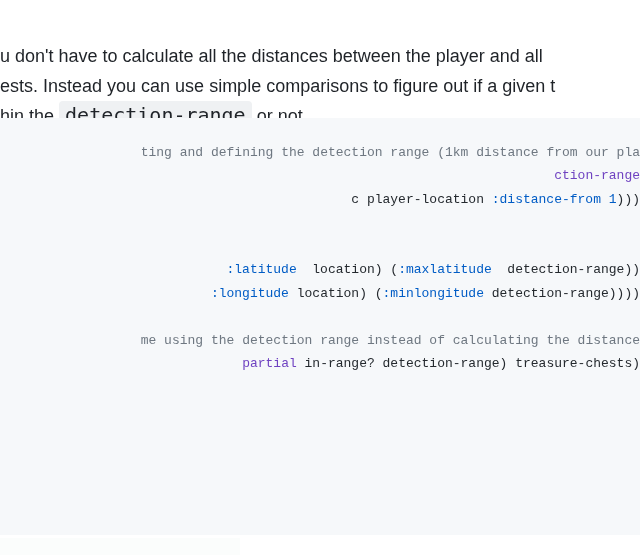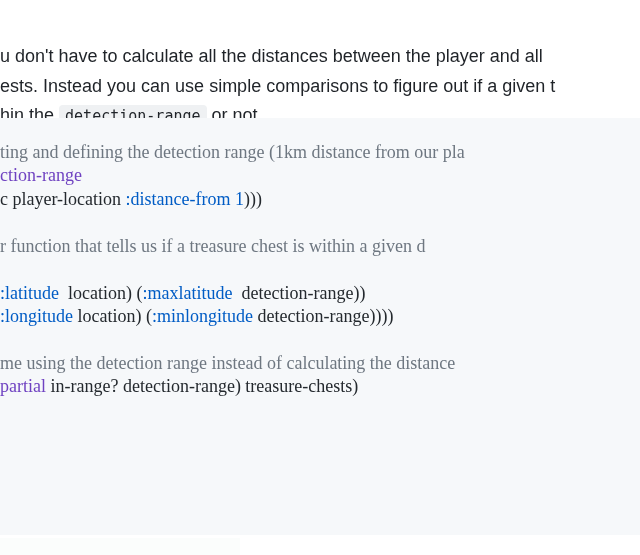--- a/index.html
+++ b/index.html
@@ -20,34 +20,34 @@
   }
   .paragraph{
     position:absolute;top:14px;left:0;width:100%;
     font-size:18px;line-height:29.5px;color:var(--text-fg);
     white-space:nowrap;
     margin-top:28px;
   }
   .paragraph-line{height:29.5px;}
   .inline-code{
     font-family:"DejaVu Sans Mono","Liberation Mono",monospace;
-    font-size:15px;
+    font-size:20px;
     background:var(--inline-bg);
     padding:2px 6px;border-radius:4px;
     color:var(--text-fg);
   }
   .code-block{
     position:absolute;top:118px;left:0;width:100%;height:417px;
     background:var(--code-bg);
     padding:23px 0 0 0;overflow:hidden;
   }
   .code-line{
-    font-family:Liberation Serif, serif;
-    font-size:18px;line-height:23.45px;height:23.45px;
-    white-space:pre;color:var(--code-fg);
+    font-family:Liberation Mono, monospace;
+    font-size:13px;line-height:23.45px;height:23.45px;
+    white-space:pre;color:var(--code-fg);text-align:right;
   }
   .cm{color:var(--cm);}
   .en{color:var(--en);}
   .kw{color:var(--kw);}
   .pl{color:var(--code-fg);}
   .next-block-edge{
     position:absolute;top:538px;left:0;width:240px;height:17px;
     background:#fbfdfc;
   }
 </style>
@@ -58,21 +58,20 @@
     <div class="paragraph-line"><span class="paragraph-text">u don't have to calculate all the distances between the player and all</span></div>
     <div class="paragraph-line"><span class="paragraph-text">ests. Instead you can use simple comparisons to figure out if a given t</span></div>
     <div class="paragraph-line"><span class="paragraph-text">hin the </span><span class="inline-code">detection-range</span><span class="paragraph-text"> or not.</span></div>
   </div>
 
 <div class="code-block">
     <div class="code-line"><span class="cm">ting and defining the detection range (1km distance from our pla</span></div>
     <div class="code-line"><span class="en">ction-range</span></div>
     <div class="code-line"><span class="pl">c player-location </span><span class="kw">:distance-from</span><span class="pl"> </span><span class="kw">1</span><span class="pl">)))</span></div>
     <div class="code-line">&nbsp;</div>
-    <div class="code-line"><span class="cm">r function that tells us if a treasure chest is within a given d</span></div>
     <div class="code-line">&nbsp;</div>
     <div class="code-line"><span class="kw">:latitude</span><span class="pl">  location) (</span><span class="kw">:maxlatitude</span><span class="pl">  detection-range))</span></div>
     <div class="code-line"><span class="kw">:longitude</span><span class="pl"> location) (</span><span class="kw">:minlongitude</span><span class="pl"> detection-range))))</span></div>
     <div class="code-line">&nbsp;</div>
     <div class="code-line"><span class="cm">me using the detection range instead of calculating the distance</span></div>
     <div class="code-line"><span class="en">partial</span><span class="pl"> in-range? detection-range) treasure-chests)</span></div>
   </div>
 
 <div class="next-block-edge"></div>
 

